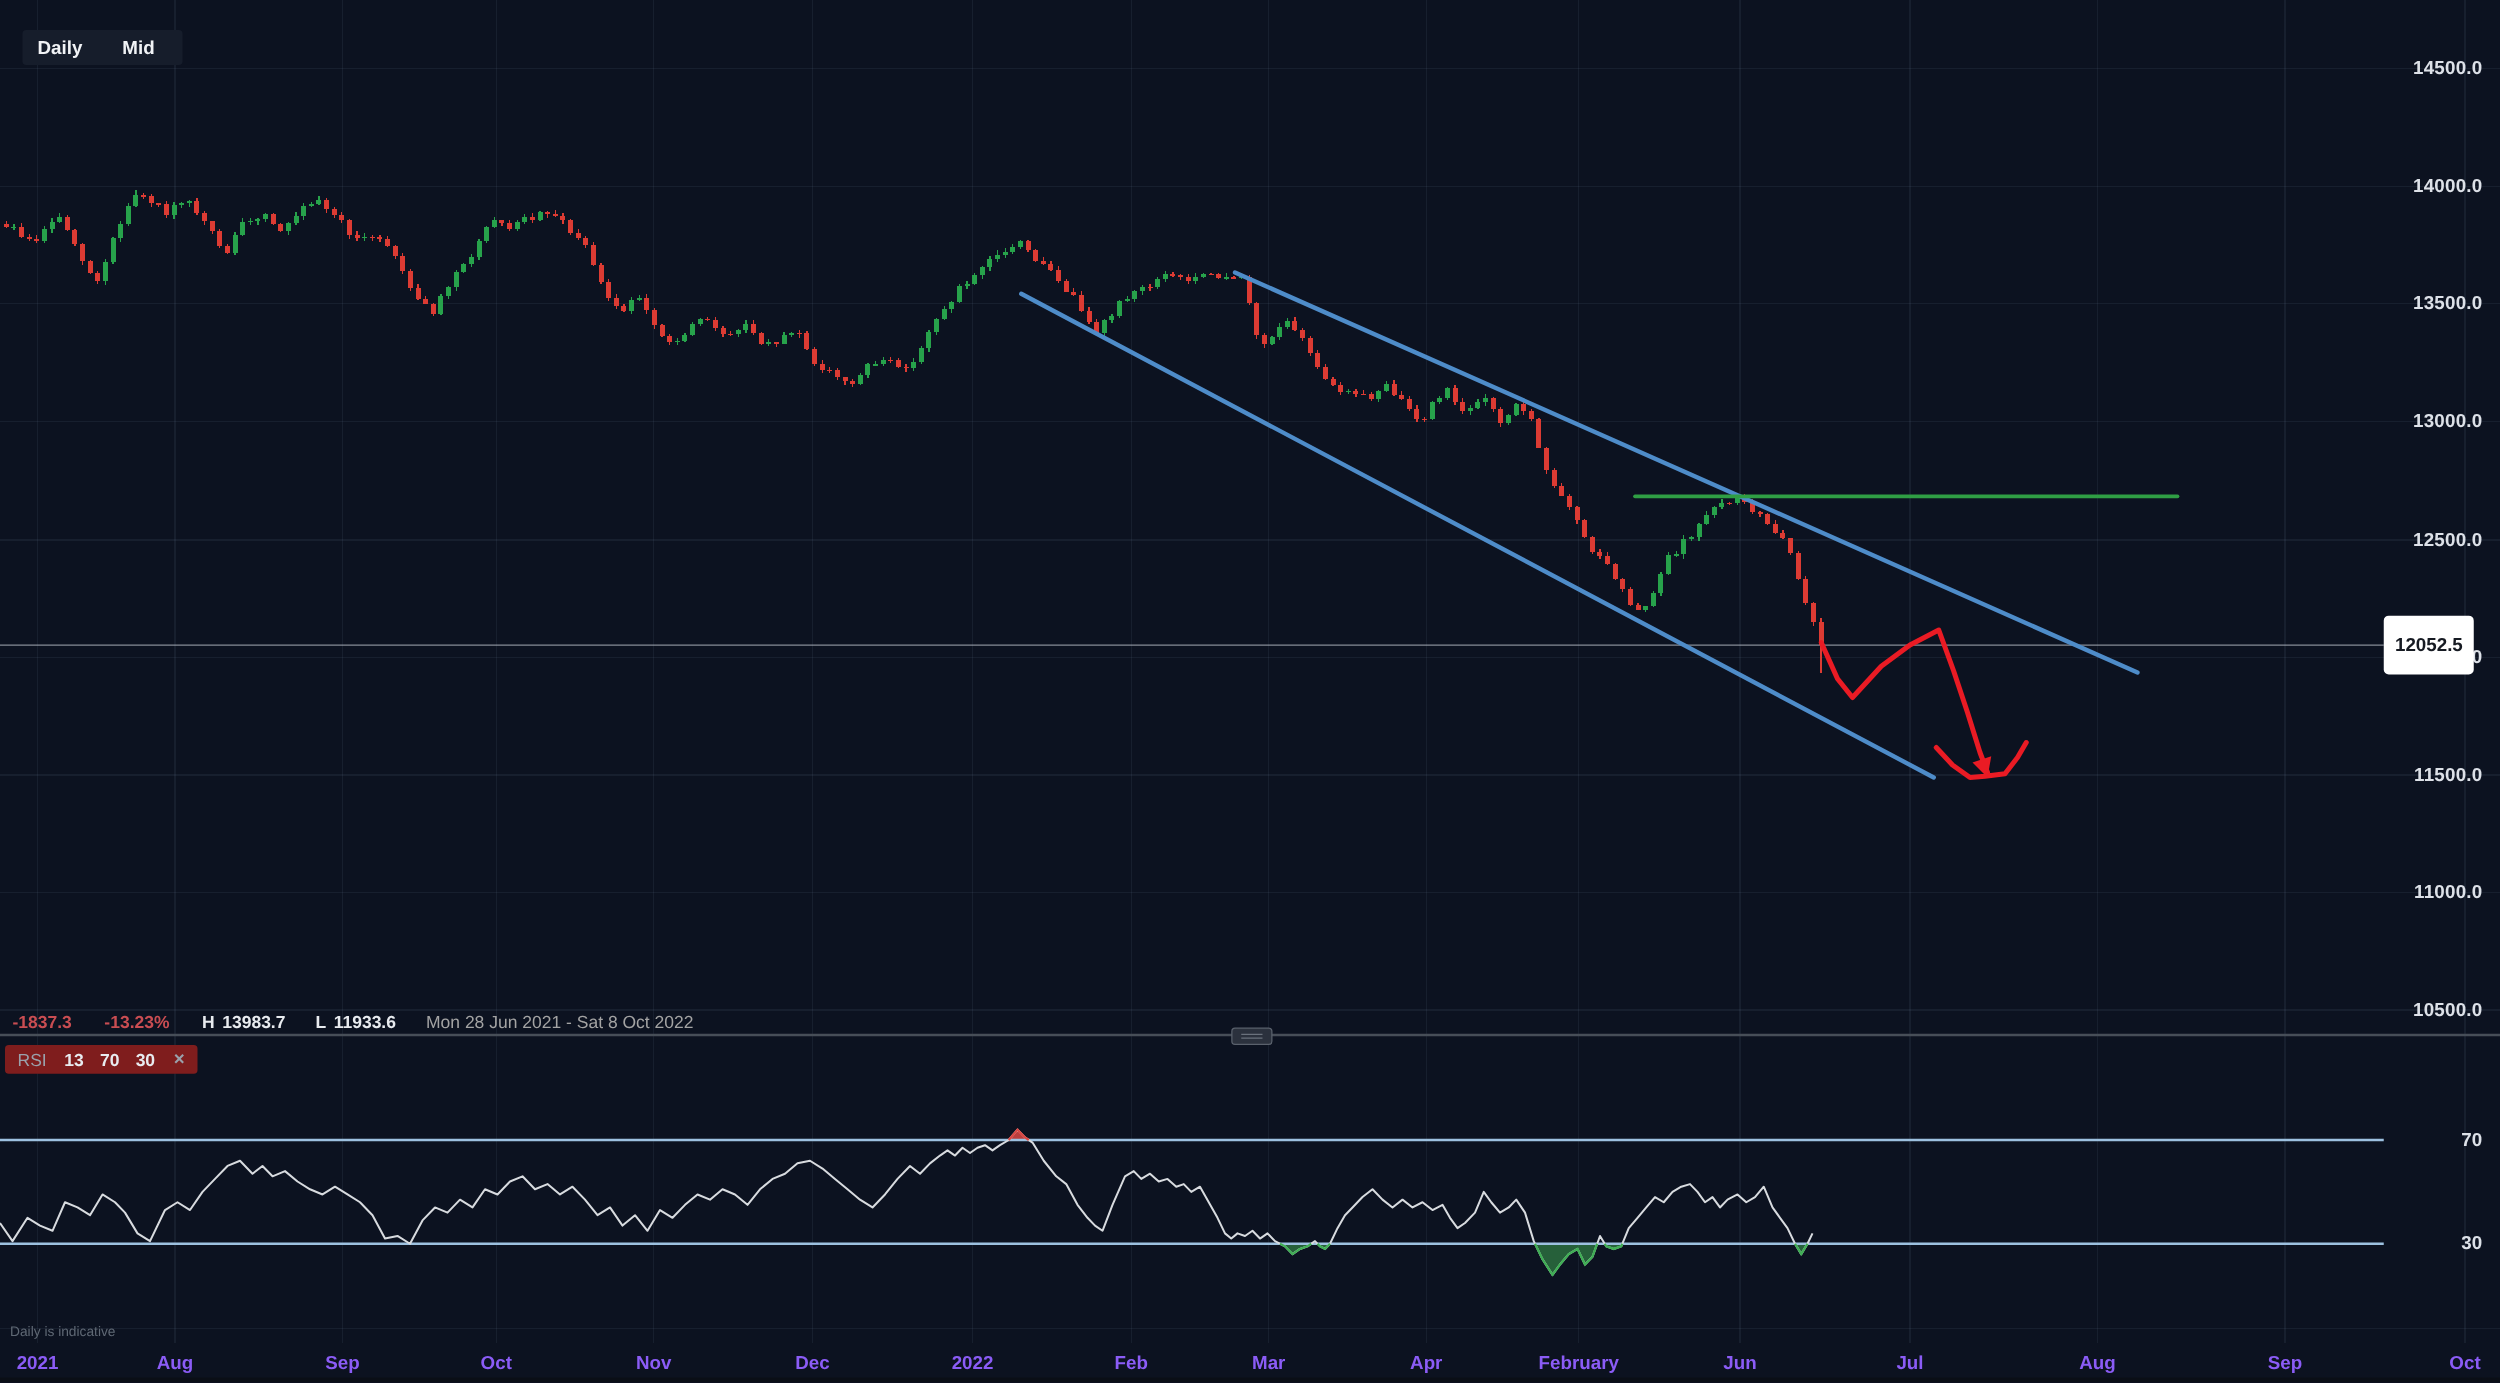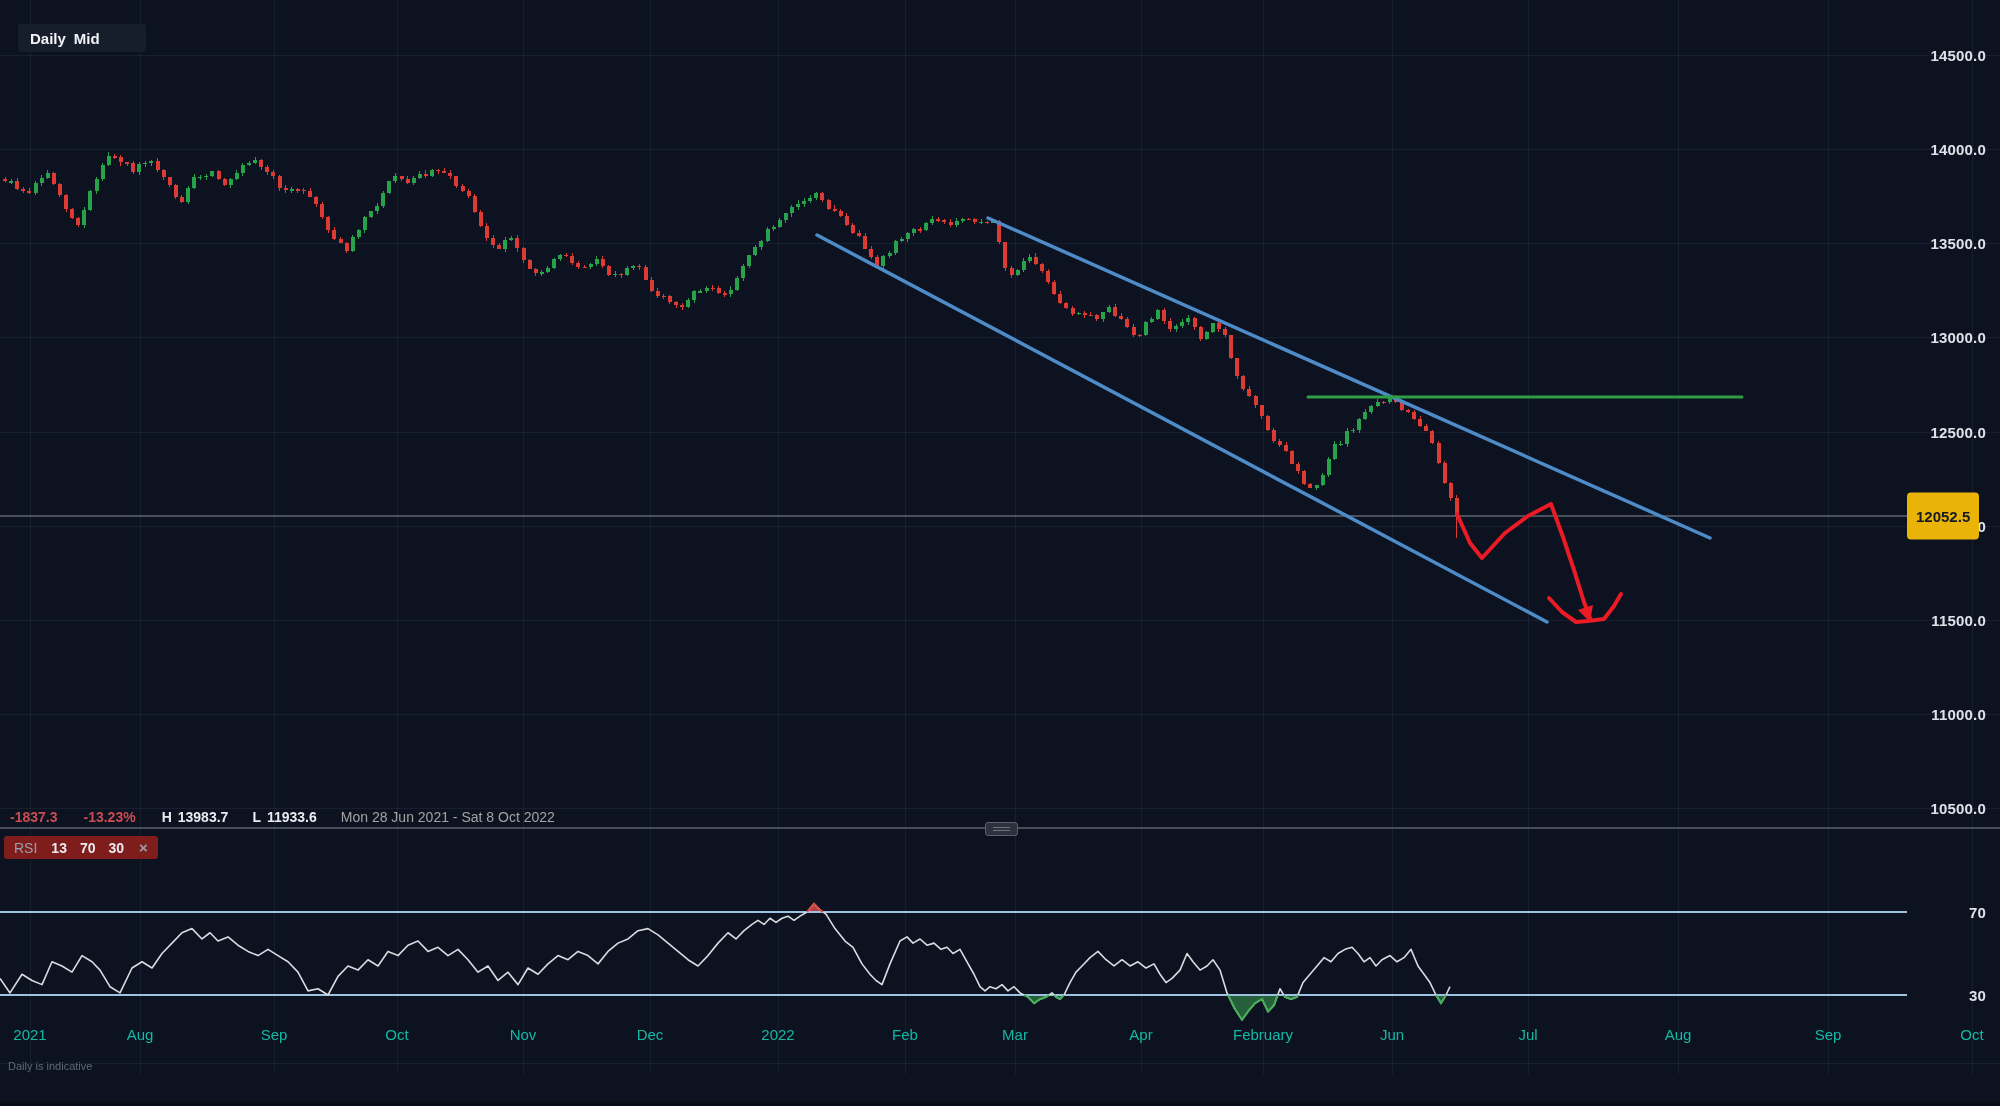--- a/index.html
+++ b/index.html
@@ -1,44 +1,44 @@
 <!DOCTYPE html>
 <html><head>
 <meta charset="utf-8">
 <style>
   html,body{margin:0;padding:0;background:#0c1220;}
   #app{position:relative;width:2000px;height:1106px;background:#0c1220;overflow:hidden;
        font-family:"Liberation Sans",sans-serif;-webkit-font-smoothing:antialiased;}
   #chart-svg{position:absolute;left:0;top:0;}
   .axis-label{position:absolute;right:14px;transform:translateY(-50%);
        font-size:15px;font-weight:bold;color:#dde1e8;letter-spacing:0.2px;}
-  .time-label{position:absolute;top:1026px;transform:translateX(-50%);
-       font-size:15px;font-weight:normal;color:#14b8a6;}
+  .time-label{position:absolute;top:1082px;transform:translateX(-50%);
+       font-size:15px;font-weight:bold;color:#8b5cf6;}
   .tf-panel{position:absolute;left:18px;top:24px;width:104px;height:28px;
-       background:#161d2b;border-radius:3px;display:flex;align-items:center;gap:8px;
+       background:#161d2b;border-radius:3px;display:flex;align-items:center;gap:32px;
        padding:0 12px;}
   .tf-btn{font-size:15px;font-weight:bold;color:#f1f3f6;cursor:pointer;}
   .status-bar{position:absolute;left:10px;top:809px;font-size:14px;display:flex;
        align-items:baseline;white-space:nowrap;}
   .status-bar .neg{color:#c94d52;font-weight:bold;margin-right:26px;}
   .status-bar .hl-lab{color:#e8ebef;font-weight:bold;margin-right:6px;}
   .status-bar .hl-val{color:#e8ebef;font-weight:bold;margin-right:24px;}
   .status-bar .range{color:#a3a3a3;}
   .rsi-chip{position:absolute;left:4px;top:836px;height:23px;background:#7f1d1d;
        border-radius:3px;display:flex;align-items:center;padding:0 10px;font-size:14px;}
   .rsi-chip .nm{color:#9aa1ab;margin-right:14px;}
   .rsi-chip .pv{color:#e8ebef;font-weight:bold;margin-right:13px;cursor:pointer;}
   .rsi-chip .x{color:#9aa1ab;font-size:15px;font-weight:bold;cursor:pointer;margin-left:2px;}
   .pane-divider{position:absolute;left:0;top:827px;width:2000px;height:2px;background:#474e58;}
   .divider-handle{position:absolute;left:985px;top:822px;width:31px;height:12px;
        background:#2b313d;border:1px solid #5a616c;border-radius:3px;cursor:row-resize;
        display:flex;flex-direction:column;justify-content:center;gap:2px;align-items:center;}
   .divider-handle i{display:block;width:17px;height:1px;background:#6a717c;}
   .price-tag{position:absolute;left:1907px;top:516px;transform:translateY(-50%);
-       background:#eab308;color:#161a22;font-size:15px;font-weight:bold;
+       background:#ffffff;color:#161a22;font-size:15px;font-weight:bold;
        padding:15px 9px;border-radius:4px;}
   .watermark{position:absolute;left:8px;top:1060px;font-size:11px;color:#5f6874;}
   .bottom-edge{position:absolute;left:0;top:1102px;width:2000px;height:4px;background:#0a0e16;}
 </style>
 </head>
 <body>
 
 <div id="app">
 
   <svg id="chart-svg" width="2000" height="1106">

